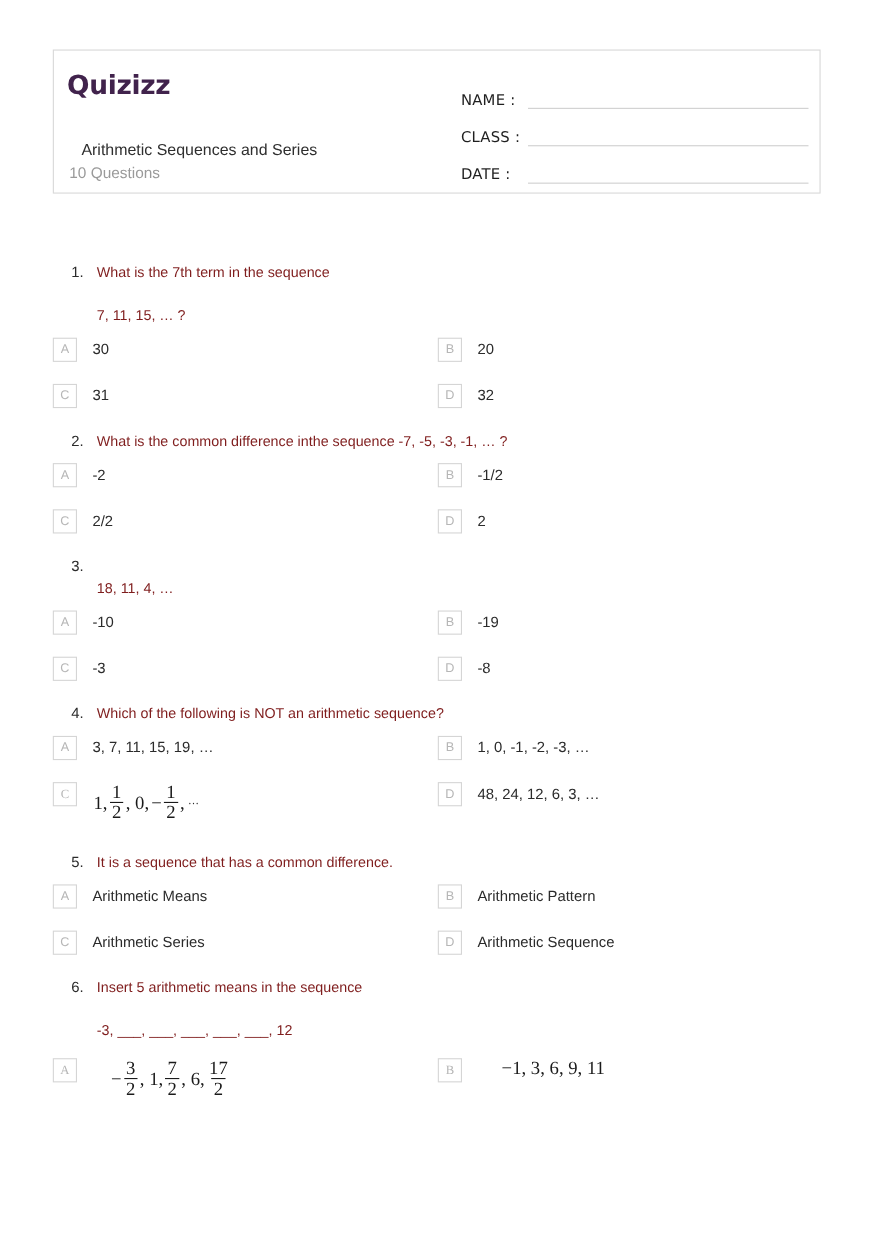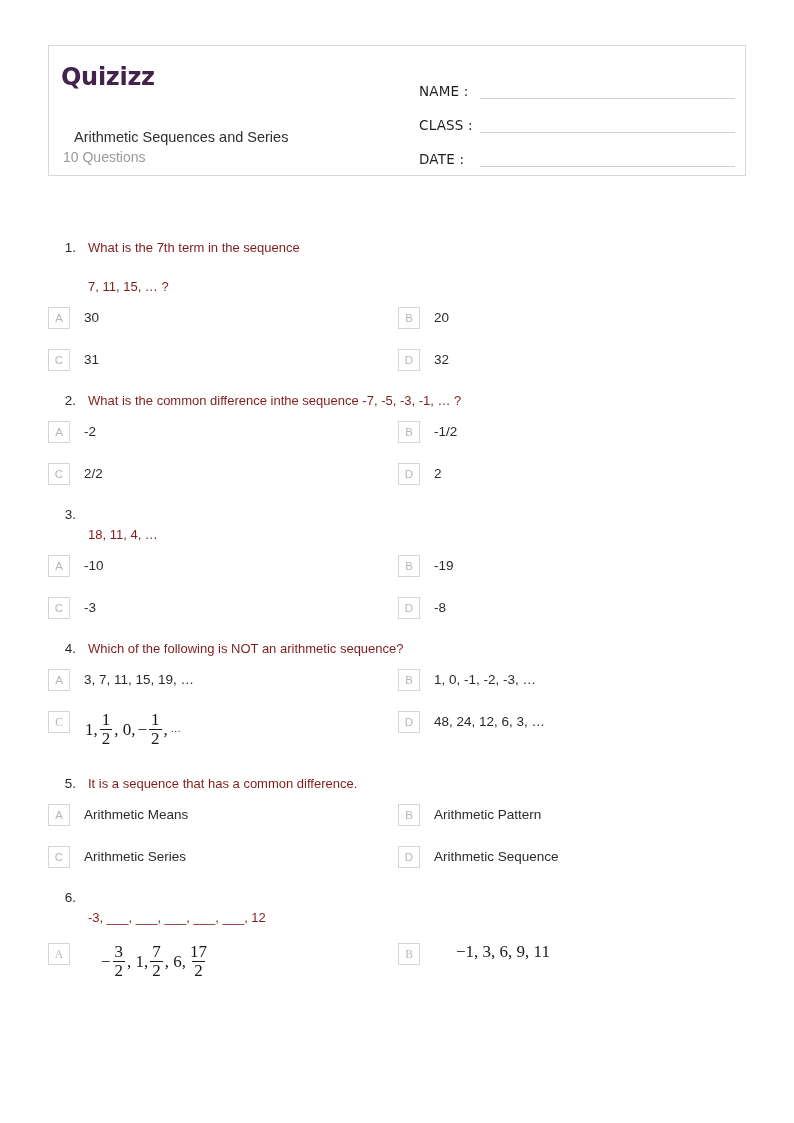--- a/index.html
+++ b/index.html
@@ -398,20 +398,21 @@
           <div class="opt-text">Arithmetic Sequence</div>
         </div>
       </div>
     </div>
   </div>
 
   <div class="question-block">
     <div class="q-head">
       <div class="q-number">6.</div>
       <div class="q-text">
+        <span>Insert 5 arithmetic means in the sequence</span>
         <span class="line2">-3, ___, ___, ___, ___, ___, 12</span>
       </div>
     </div>
     <div class="options" style="margin-top:16px;">
       <div class="opt-row">
         <div class="opt-cell math">
           <div class="opt-letter">A</div>
           <div class="opt-text" style="padding-left:30px;">
             <span class="math mathrow">
               <span class="sep">−</span>

